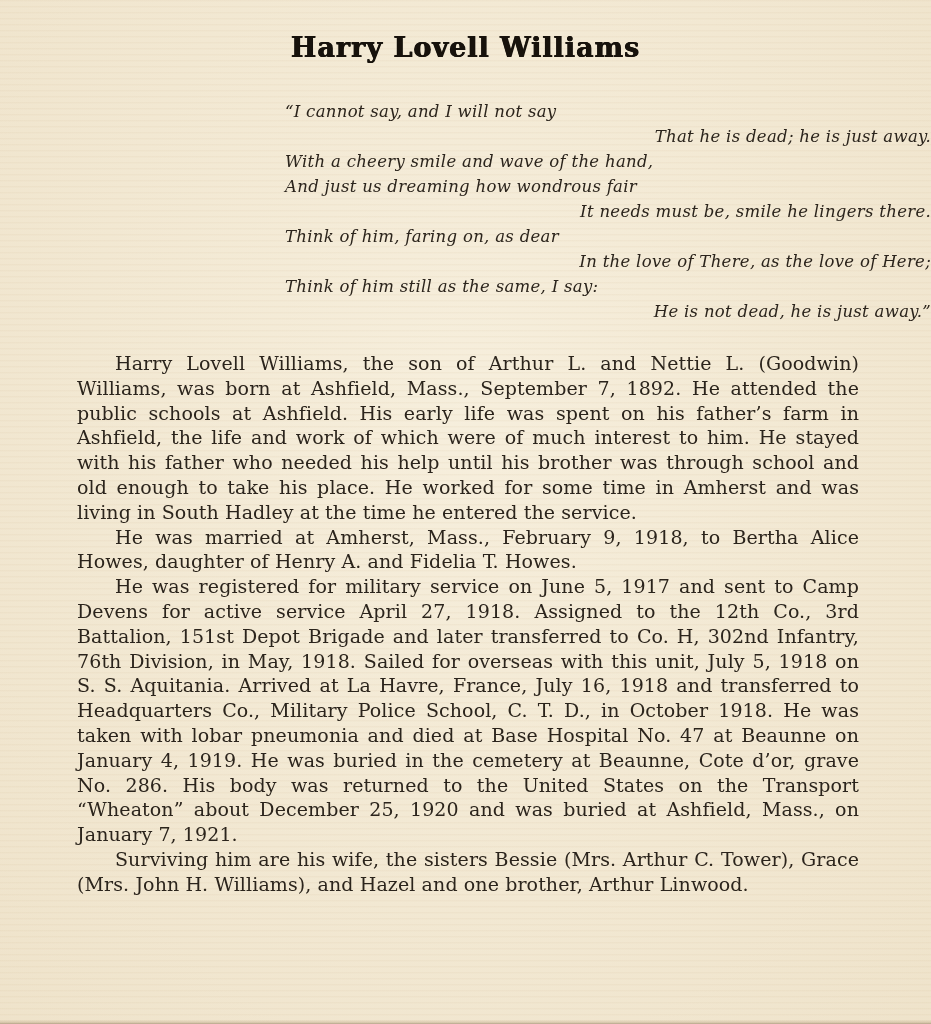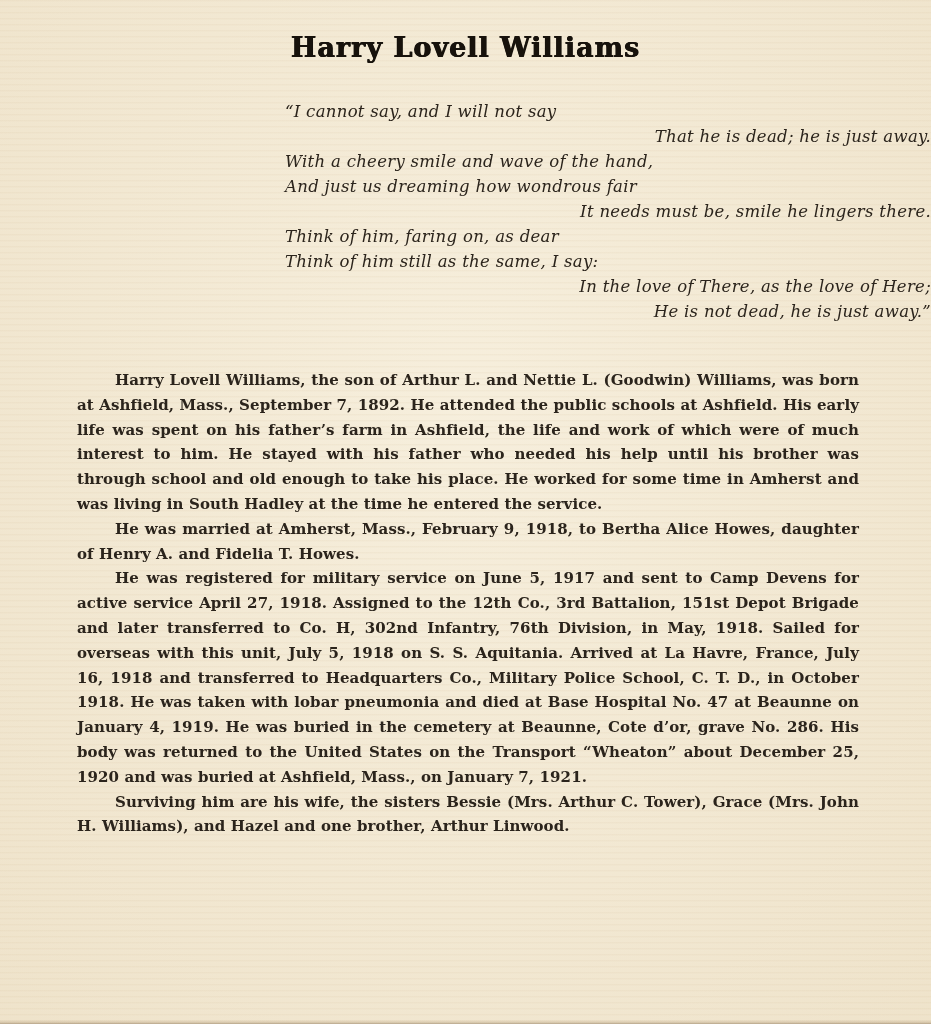--- a/index.html
+++ b/index.html
@@ -54,29 +54,28 @@
   }
   .poem-line {
     display: block;
     white-space: nowrap;
   }
   .poem-line.indented {
     padding-left: 30px;
     text-align: right;
   }
   .body-text {
-    margin-top: 44px;
+    margin-top: 27px;
     margin-left: 77px;
     width: 782px;
-    font-size: 15px;
+    font-size: 19px;
     line-height: 24.8px;
     text-align: justify;
     color: #2b241c;
     letter-spacing: 0.1px;
-    font-weight: bold;
   }
   .body-text p {
     margin: 0;
     text-indent: 38px;
   }
   .page-bottom-edge {
     position: absolute;
     left: 0;
     bottom: 0;
     width: 931px;
@@ -91,22 +90,22 @@
 
   <h1 class="page-title">Harry Lovell Williams</h1>
 
   <div class="poem">
     <span class="poem-line">“I cannot say, and I will not say</span>
     <span class="poem-line indented">That he is dead; he is just away.</span>
     <span class="poem-line">With a cheery smile and wave of the hand,</span>
     <span class="poem-line">And just us dreaming how wondrous fair</span>
     <span class="poem-line indented">It needs must be, smile he lingers there.</span>
     <span class="poem-line">Think of him, faring on, as dear</span>
+    <span class="poem-line indented">In the love of There, as the love of Here;</span>
     <span class="poem-line">Think of him still as the same, I say:</span>
-    <span class="poem-line indented">In the love of There, as the love of Here;</span>
     <span class="poem-line indented">He is not dead, he is just away.”</span>
   </div>
 
   <div class="body-text">
     <p>Harry Lovell Williams, the son of Arthur L. and Nettie L. (Goodwin) Williams, was born at Ashfield, Mass., September 7, 1892. He attended the public schools at Ashfield. His early life was spent on his father’s farm in Ashfield, the life and work of which were of much interest to him. He stayed with his father who needed his help until his brother was through school and old enough to take his place. He worked for some time in Amherst and was living in South Hadley at the time he entered the service.</p>
     <p>He was married at Amherst, Mass., February 9, 1918, to Bertha Alice Howes, daughter of Henry A. and Fidelia T. Howes.</p>
     <p>He was registered for military service on June 5, 1917 and sent to Camp Devens for active service April 27, 1918. Assigned to the 12th Co., 3rd Battalion, 151st Depot Brigade and later transferred to Co. H, 302nd Infantry, 76th Division, in May, 1918. Sailed for overseas with this unit, July 5, 1918 on S. S. Aquitania. Arrived at La Havre, France, July 16, 1918 and transferred to Headquarters Co., Military Police School, C. T. D., in October 1918. He was taken with lobar pneumonia and died at Base Hospital No. 47 at Beaunne on January 4, 1919. He was buried in the cemetery at Beaunne, Cote d’or, grave No. 286. His body was returned to the United States on the Transport “Wheaton” about December 25, 1920 and was buried at Ashfield, Mass., on January 7, 1921.</p>
     <p>Surviving him are his wife, the sisters Bessie (Mrs. Arthur C. Tower), Grace (Mrs. John H. Williams), and Hazel and one brother, Arthur Linwood.</p>
   </div>
 

